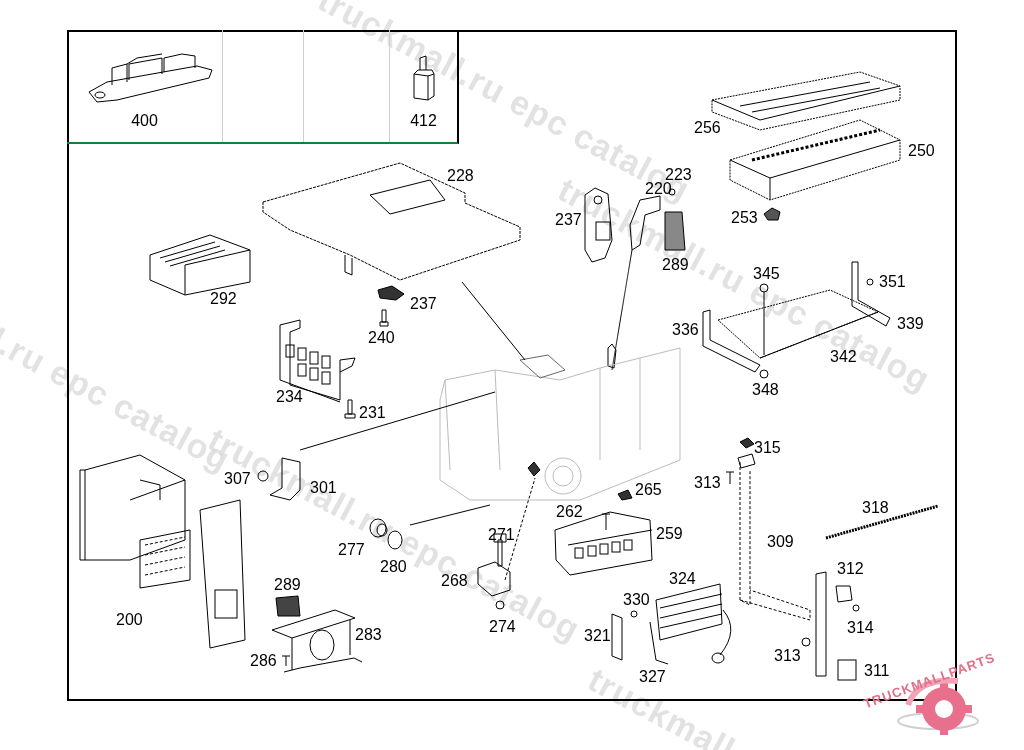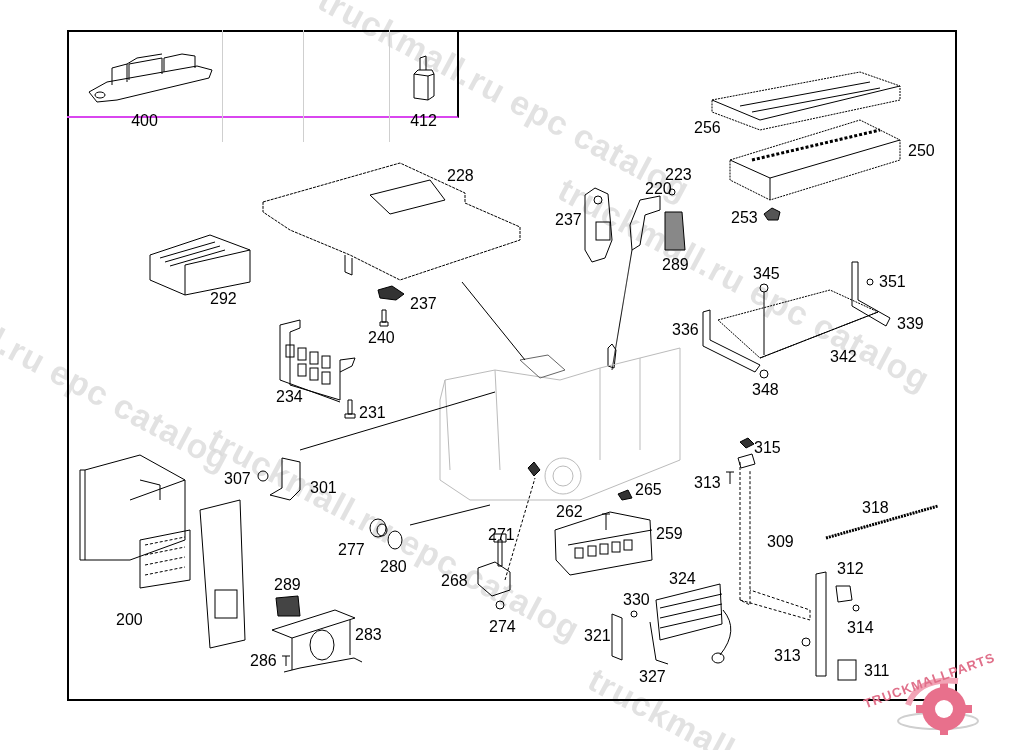--- a/index.html
+++ b/index.html
@@ -1,21 +1,21 @@
 <!DOCTYPE html>
 <html><head>
 <meta charset="utf-8">
 <style>
   html, body { margin:0; padding:0; background:#ffffff; }
   body { width:1024px; height:750px; position:relative; overflow:hidden;
          font-family:"Liberation Sans", sans-serif; color:#000; }
   .frame { position:absolute; left:67px; top:30px; width:890px; height:671px;
            border:2px solid #000; box-sizing:border-box; }
-  .legend-box { position:absolute; left:67px; top:30px; width:392px; height:88px;
-                border-right:2px solid #000; border-bottom:2px solid #d946ef; box-sizing:border-box; }
+  .legend-box { position:absolute; left:67px; top:30px; width:392px; height:114px;
+                border-right:2px solid #000; border-bottom:2px solid #15803d; box-sizing:border-box; }
   .legend-cell { position:absolute; top:0; height:112px; box-sizing:border-box; }
   .legend-cell .lbl { position:absolute; bottom:12px; left:0; right:0; text-align:center; font-size:16px; }
   .legend-cell svg { position:absolute; left:0; top:0; }
   .sep { position:absolute; top:0; width:1px; height:112px; background:#cfcfcf; }
   .callout { position:absolute; font-size:16px; line-height:16px; white-space:nowrap; }
   svg.drawing { position:absolute; left:0; top:0; }
   .wm { position:absolute; font-size:34px; color:#d9d9d9; font-weight:bold; white-space:nowrap;
         transform-origin:left top; opacity:0.75; letter-spacing:1px; }
   .logo { position:absolute; left:860px; top:655px; width:164px; height:95px; }
   .logo-text { position:absolute; font-size:17px; color:#e0708a; font-weight:bold; letter-spacing:1px; }

